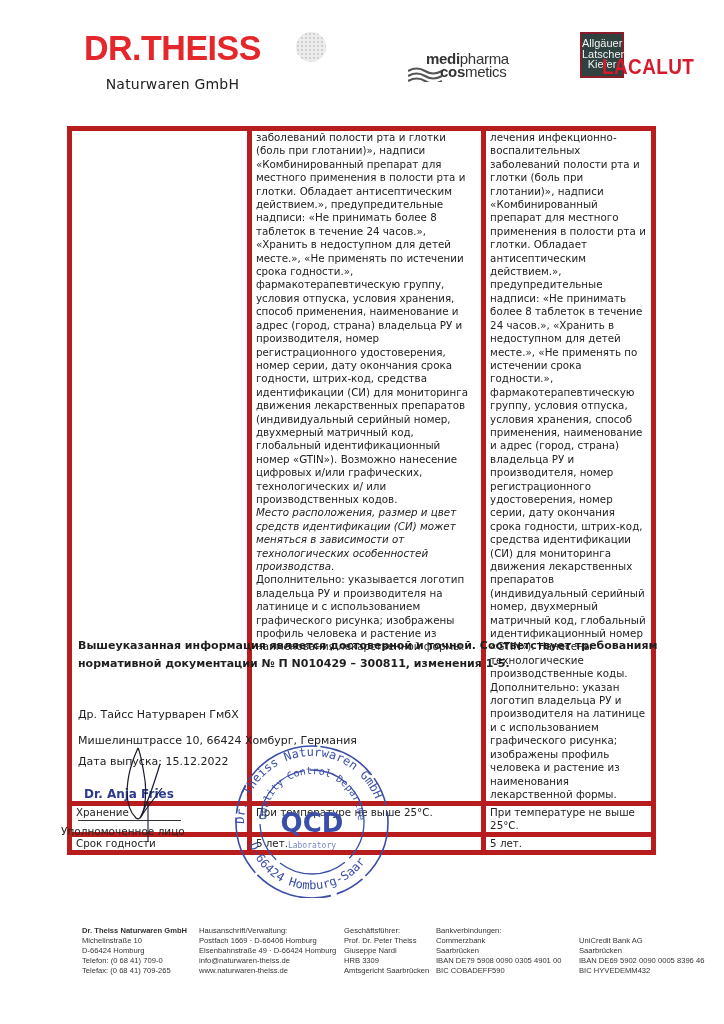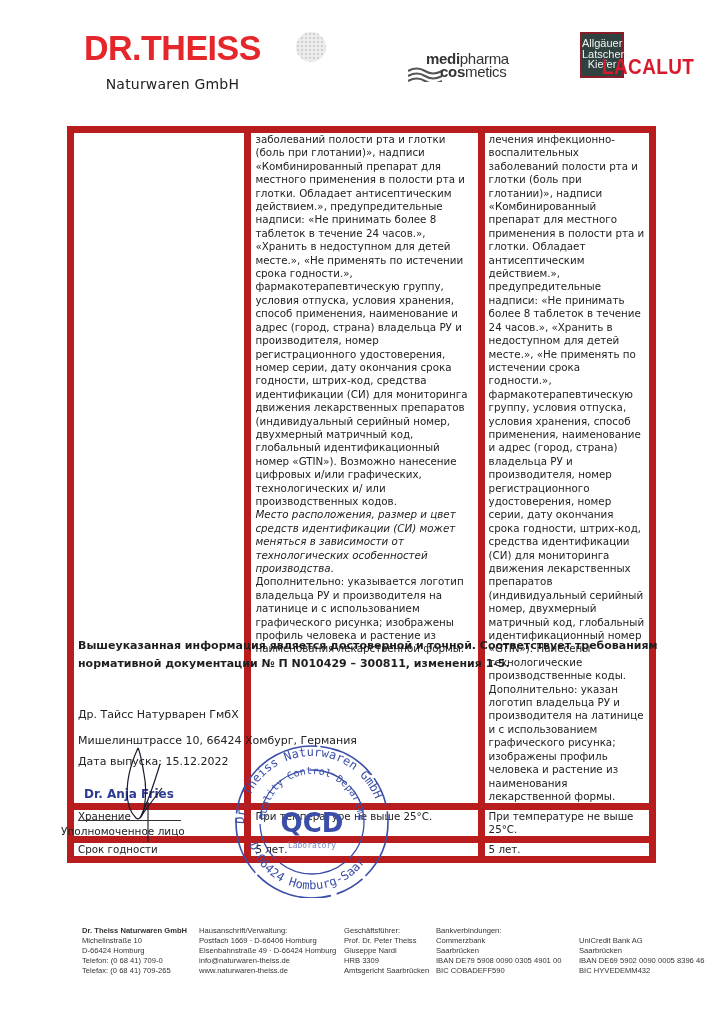--- a/index.html
+++ b/index.html
@@ -16,21 +16,21 @@
   .logo-medi .top b { font-weight: 900; }
   .logo-medi .bot { position: absolute; left: 32px; top: 13px; font-family: "Liberation Sans", sans-serif; font-size: 15px; color: #333; letter-spacing: -0.3px; }
   .logo-medi .bot b { font-weight: 900; }
   .logo-medi .wave { position: absolute; left: 0; top: 16px; width: 34px; height: 16px; }
   .logo-allg { position: absolute; left: 540px; top: 32px; width: 44px; height: 46px; background: #2f4240; border: 2px solid #8a1c2a; box-sizing: border-box;
     color: #f3f3f3; font-family: "Liberation Sans", sans-serif; font-size: 11px; line-height: 10.5px; text-align: center; padding-top: 4px; margin-left: 40px; }
   .logo-lacalut { position: absolute; left: 602px; top: 54px; font-family: "Liberation Sans", sans-serif; font-weight: 900; font-size: 22px; color: #d8192b; letter-spacing: 0.5px; transform: scaleX(0.86); transform-origin: left; }
 
   
   .tbl { position: absolute; left: 67px; top: 126px; width: 589px; border-collapse: collapse; font-size: 10.3px; line-height: 13.4px; font-family: "DejaVu Sans", sans-serif; color: #222; }
-  .tbl td { border: 7px solid #b91c1c; vertical-align: top; padding: 0 4px; }
+  .tbl td { border: 5px solid #b91c1c; vertical-align: top; padding: 0 4px; }
   .tbl td.c1 { width: 177px; }
   .tbl td.c2 { width: 228px; }
   .tbl td.c3 { width: 158px; }
   .tbl .para { display: block; }
   .tbl .ital { font-style: italic; }
   .tbl tr.small td { padding-top: 0; padding-bottom: 0; line-height: 13px; }
 
   
   .stmt { position: absolute; left: 78px; top: 637px; width: 580px; font-size: 11px; line-height: 18px; font-weight: bold; color: #1e1e1e; }
   .line { position: absolute; left: 78px; font-size: 11px; color: #222; }

